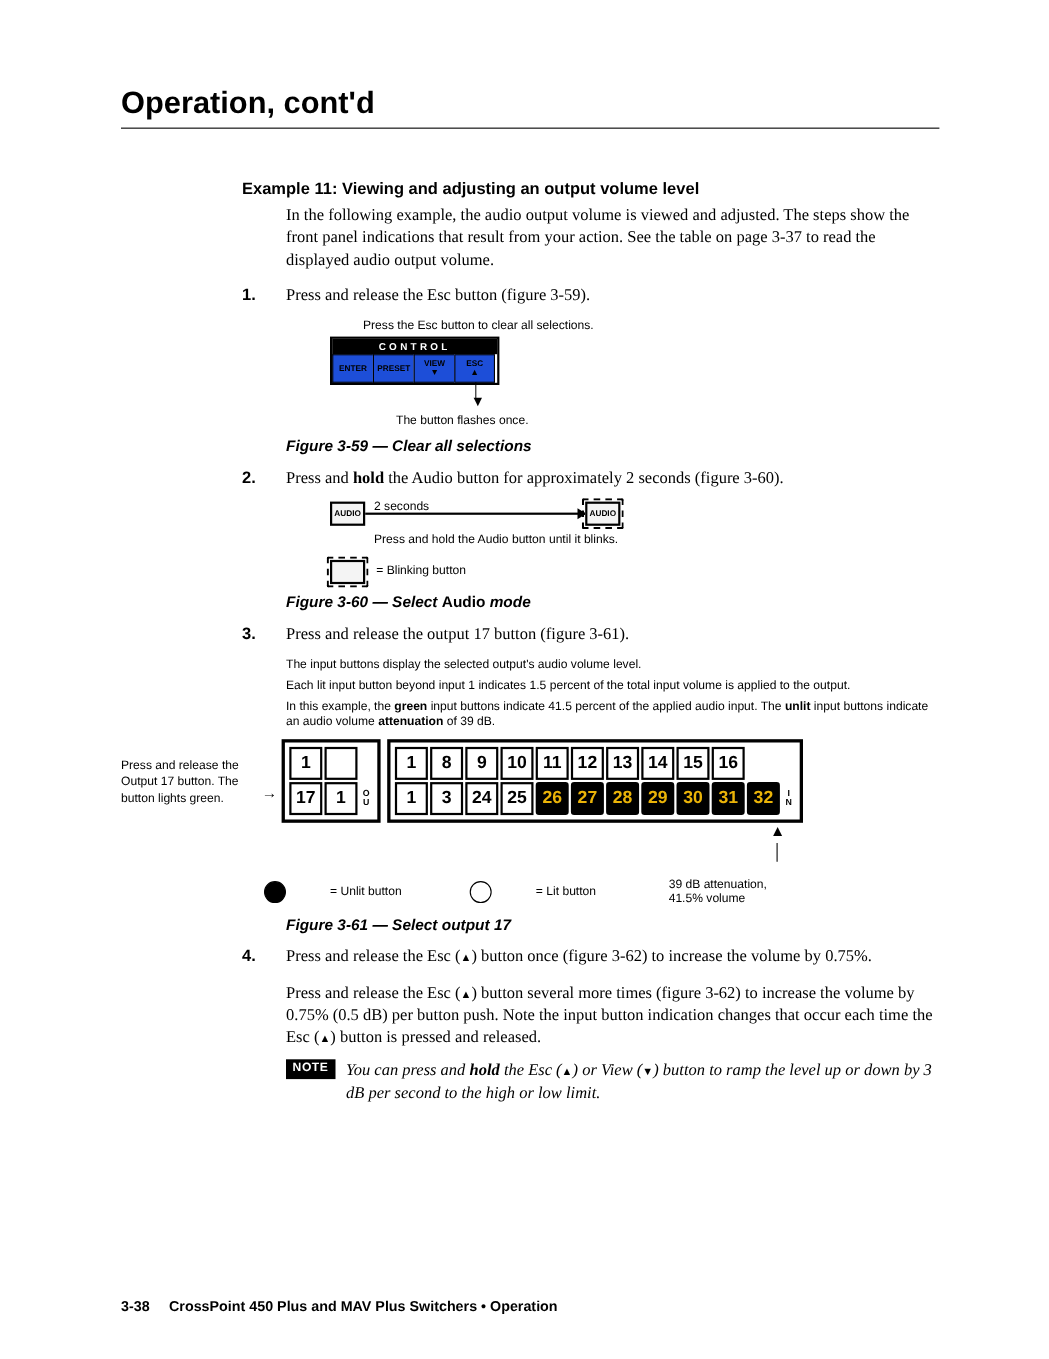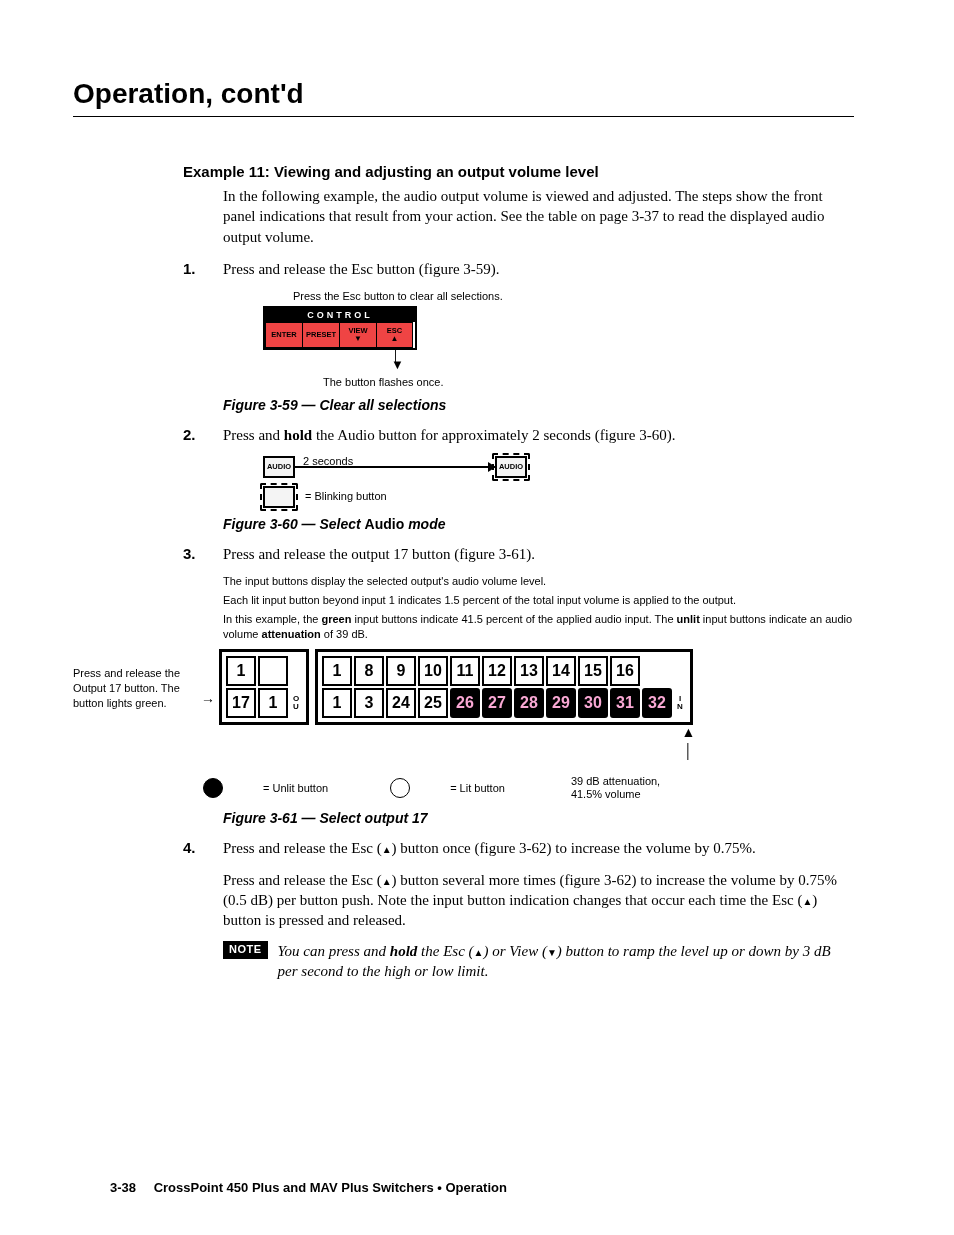--- a/index.html
+++ b/index.html
@@ -1,16 +1,16 @@
 <!DOCTYPE html>
 <html><head>
 <meta charset="utf-8">
 <style>
   html,body{margin:0;padding:0;background:#fff;font-family:"Times New Roman",serif;color:#000;}
-  .page{width:954px;height:1235px;position:relative;box-sizing:border-box;padding:78px 100px 60px 73px;border-radius:28px;}
+  .page{width:954px;height:1235px;position:relative;box-sizing:border-box;padding:78px 100px 60px 110px;border-radius:28px;}
   .chapter-title{font-family:Arial,Helvetica,sans-serif;font-weight:900;font-size:28px;margin:0 0 6px 0;}
   .rule{border:none;border-top:1.5px solid #000;margin:0 0 46px 0;}
   .content{margin-left:110px;margin-right:0;}
   .h2{font-family:Arial,Helvetica,sans-serif;font-weight:900;font-size:15px;margin:0 0 6px 0;}
   .para{font-size:15px;line-height:1.35;margin:0 0 12px 40px;}
   .step{display:flex;font-size:15px;line-height:1.35;margin:0 0 10px 0;}
   .step .num{font-family:Arial,Helvetica,sans-serif;font-weight:900;width:40px;flex:none;}
   .step .body{flex:1;}
   .fig-caption{font-family:Arial,Helvetica,sans-serif;font-weight:900;font-style:italic;font-size:14px;margin:8px 0 12px 40px;}
   .fig-caption .nonitalic{font-style:normal;}
@@ -19,21 +19,21 @@
   .note-badge{font-family:Arial,Helvetica,sans-serif;font-weight:900;font-size:11px;background:#000;color:#fff;padding:2px 6px;height:14px;flex:none;margin-right:10px;letter-spacing:0.5px;}
   .note-text{font-style:italic;font-size:15px;line-height:1.35;}
   .footer{position:absolute;left:110px;bottom:40px;font-family:Arial,Helvetica,sans-serif;font-weight:900;font-size:13px;}
   .footer .pn{margin-right:14px;}
   
   .fig59{margin:4px 0 4px 80px;}
   .fig59 .top-label{margin-left:30px;margin-bottom:2px;}
   .fig59 .panel{border:2px solid #000;width:150px;}
   .fig59 .panel-title{font-family:Arial,Helvetica,sans-serif;font-weight:900;font-size:9px;letter-spacing:3px;text-align:center;background:#000;color:#fff;padding:2px 0;}
   .fig59 .row{display:flex;}
-  .fig59 .btn{border:1px solid #000;width:37px;height:26px;box-sizing:border-box;display:flex;flex-direction:column;align-items:center;justify-content:center;font-family:Arial,Helvetica,sans-serif;font-weight:900;font-size:7.5px;line-height:1;background:#ef4444;}
+  .fig59 .btn{border:1px solid #000;width:37px;height:26px;box-sizing:border-box;display:flex;flex-direction:column;align-items:center;justify-content:center;font-family:Arial,Helvetica,sans-serif;font-weight:900;font-size:7.5px;line-height:1;background:#1d4ed8;}
   .fig59 .btn:not(:last-child){border-right:none;}
   .fig59 .btn .tri{font-size:8px;}
   .fig59 .arrow-down{margin-left:128px;font-size:13px;line-height:0.8;}
   .fig59 .bottom-label{margin-left:60px;margin-top:4px;}
   
   .fig60{margin:6px 0 6px 80px;}
   .fig60 .row1{display:flex;align-items:center;}
   .audio-btn{border:2px solid #000;width:32px;height:22px;box-sizing:border-box;display:flex;align-items:center;justify-content:center;font-family:Arial,Helvetica,sans-serif;font-weight:900;font-size:7.5px;background:#f4f4f4;}
   .blinking{position:relative;}
   .blinking::before{content:"";position:absolute;inset:-5px;border:2px dashed #000;border-radius:2px;}
@@ -48,21 +48,21 @@
   .fig61 .explain{margin-left:150px;margin-bottom:8px;}
   .fig61 .explain p{margin:0 0 4px 0;}
   .fig61 .diagram{display:flex;align-items:center;}
   .fig61 .side-label{width:120px;margin-right:8px;margin-top:2px;}
   .fig61 .side-arrow{font-size:14px;margin-right:4px;align-self:center;margin-top:24px;}
   .num-grid{border:3px solid #000;background:#fff;padding:3px;}
   .num-grid .grow{display:flex;}
   .num-cell{border:2px solid #000;width:30px;height:30px;box-sizing:border-box;display:flex;align-items:center;justify-content:center;font-family:Arial,Helvetica,sans-serif;font-weight:700;font-size:16px;margin:1px;}
   .num-cell.big{font-weight:900;}
   .num-cell.white{background:#fff;color:#000;}
-  .num-cell.dark{background:#000;color:#f9a8d4;border-radius:3px;}
+  .num-cell.dark{background:#000;color:#eab308;border-radius:3px;}
   .num-cell.sel{background:#fff;color:#000;font-weight:900;}
   .num-grid.left{margin-right:6px;}
   .num-grid .io-label{width:14px;display:flex;flex-direction:column;align-items:center;justify-content:center;font-family:Arial,Helvetica,sans-serif;font-weight:900;font-size:8px;line-height:1;}
   .fig61 .legend{display:flex;align-items:center;margin:14px 0 0 130px;font-family:Arial,Helvetica,sans-serif;font-size:11px;gap:32px;}
   .dot{width:18px;height:18px;border-radius:50%;flex:none;border:1px solid #000;}
   .dot.black{background:#000;}
   .dot.white{background:#fff;}
   .fig61 .legend .lbl{margin:0 30px 0 8px;}
   .fig61 .att-label{text-align:left;line-height:1.2;margin-left:4px;}
   .fig61 .up-arrow{font-size:14px;text-align:center;margin-left:450px;margin-top:-2px;}
@@ -114,20 +114,21 @@
 
   <div class="fig60">
     <div class="row1">
       <div class="audio-btn">AUDIO</div>
       <div style="position:relative;">
         <div class="smalltxt two-sec" style="position:absolute;">2 seconds</div>
         <div class="bar"></div>
       </div>
       <div class="audio-btn blinking">AUDIO</div>
     </div>
+    <div class="smalltxt below-label">Press and hold the Audio button until it blinks.</div>
     <div class="legend">
       <div class="audio-btn blinking"></div>
       <span class="smalltxt eq"> = Blinking button</span>
     </div>
   </div>
   <div class="fig-caption"><span>Figure 3-60 — Select </span><span class="nonitalic">Audio</span><span> mode</span></div>
 
   <div class="step">
     <div class="num">3.</div>
     <div class="body">Press and release the output 17 button (figure 3-61).</div>

